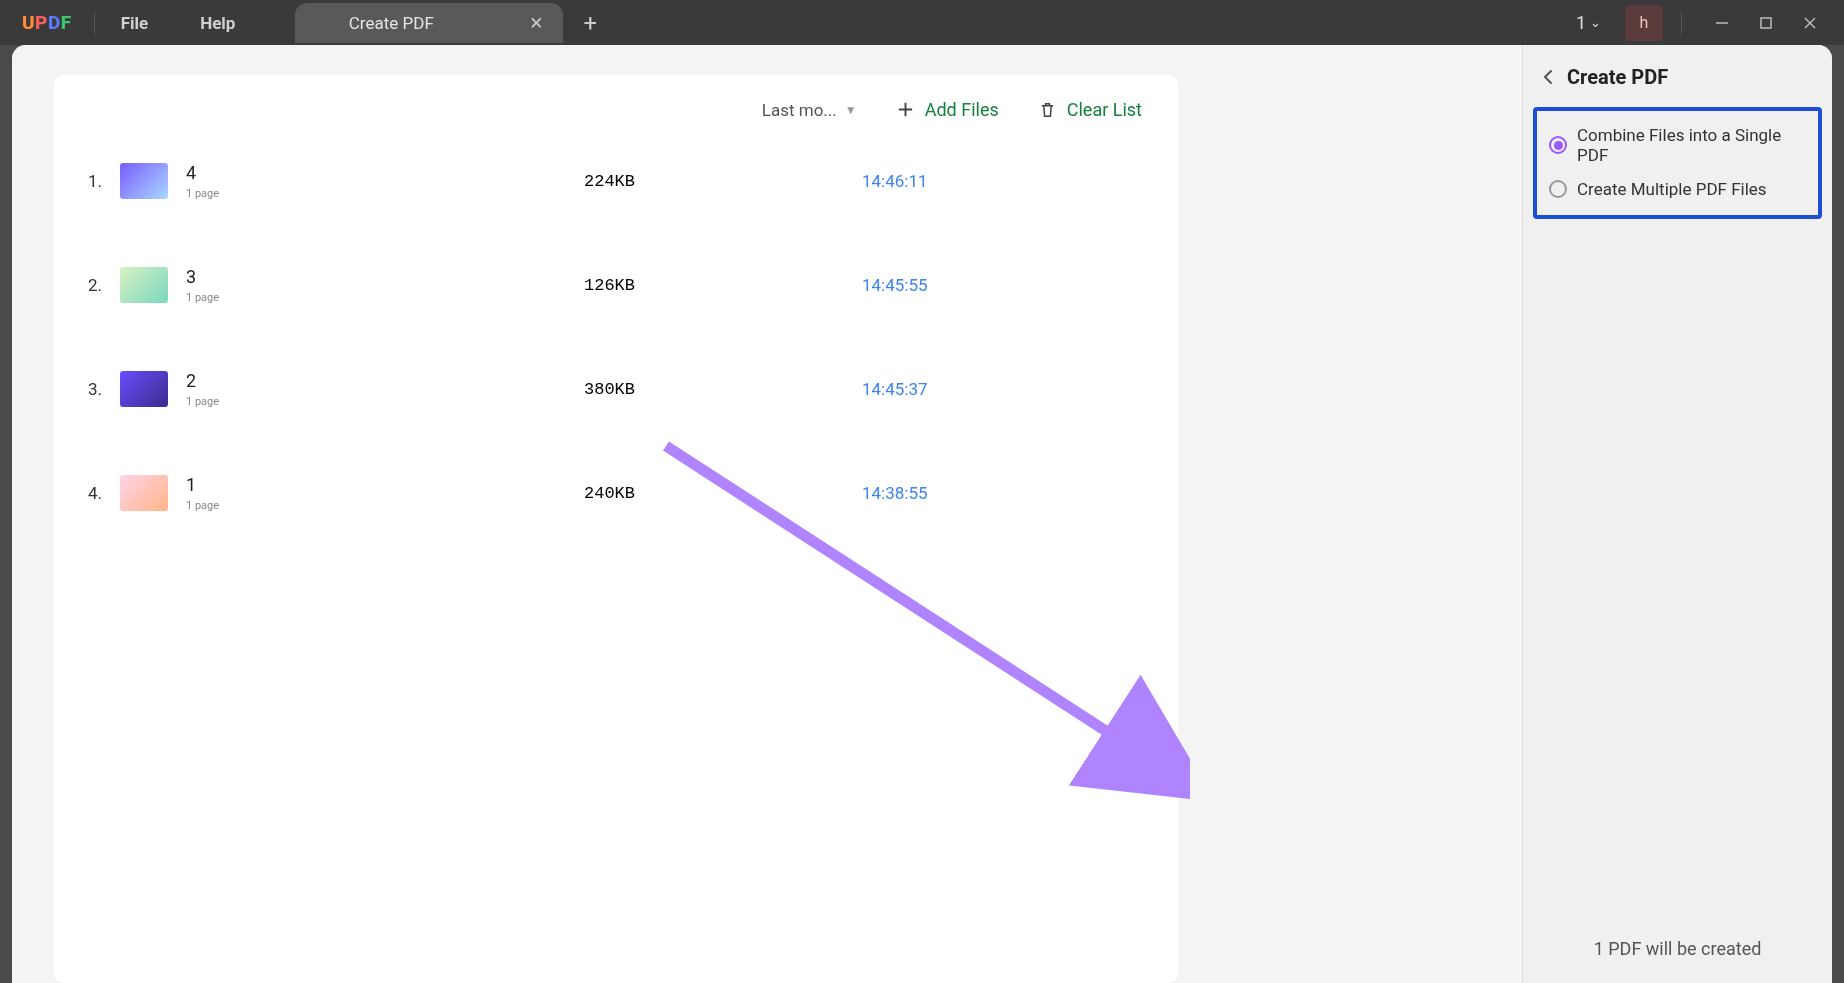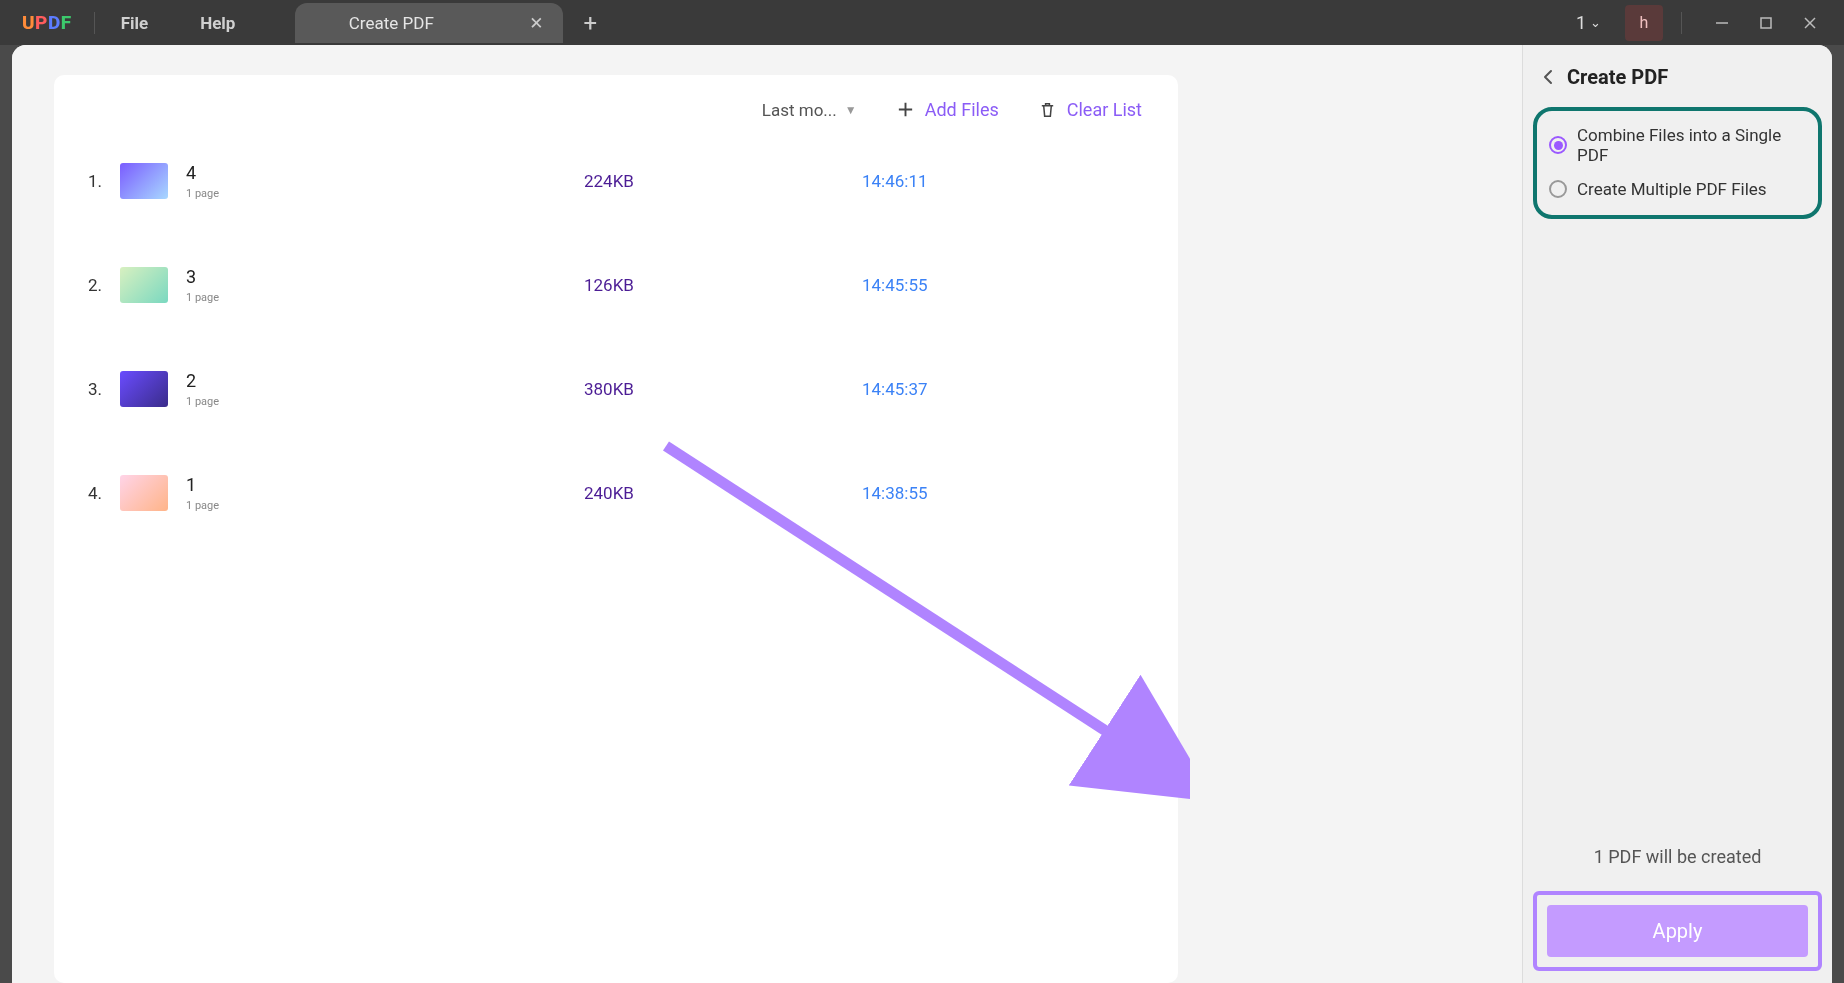--- a/index.html
+++ b/index.html
@@ -26,42 +26,42 @@
 
 .app { position:absolute; top:45px; left:12px; right:12px; bottom:0; background:#f4f4f4; border-radius: 14px 14px 0 0; overflow:hidden; }
 .content { position:absolute; top:0; left:0; bottom:0; width: 1166px; background:#f4f4f4; display:flex; flex-direction:column;}
 .panel { position:absolute; top:0; right:0; bottom:0; width: 310px; background:#f0f0f0; border-left:1px solid #dcdcdc; display:flex; flex-direction:column;}
 
 
 .card { margin: 30px 0 0 42px; flex:1; background:#fff; border-radius: 10px; padding: 24px 0 0 0; display:flex; flex-direction:column;}
 .toolbar { display:flex; align-items:center; gap: 39px; padding: 0 36px 18px 0; justify-content:flex-end; }
 .sort { display:flex; align-items:center; gap:8px; color:#555; font-size:17px; cursor:pointer;}
 .sort-drop { color:#999; font-size:12px;}
-.tbtn { display:flex; align-items:center; gap:10px; color:#8b5cf6; font-size:18px; cursor:pointer;}
+.tbtn { display:flex; align-items:center; gap:10px; color:#15803d; font-size:18px; cursor:pointer;}
 .tbtn svg { width:19px; height:19px; stroke:#444; }
 
 .filelist { padding: 10px 0 0 28px; }
 .file-row { display:flex; align-items:center; padding: 14px 0; gap: 18px;}
 .row-index { width: 20px; text-align:right; color:#333; font-size:17px;}
 .thumb { width:48px; height:36px; border-radius:3px; background:#ddd; flex-shrink:0;}
 .thumb.t1 { background: linear-gradient(135deg,#7a5cff,#a8d8ff);}
 .thumb.t2 { background: linear-gradient(135deg,#d8f0c0,#7ad8c0);}
 .thumb.t3 { background: linear-gradient(135deg,#6a4cff,#3a2c8a);}
 .thumb.t4 { background: linear-gradient(135deg,#ffd4e8,#ffb488);}
 .file-meta { width: 380px; display:flex; flex-direction:column; gap:4px;}
 .file-name { font-size:18px; color:#222;}
 .file-pages { font-size:11px; color:#888;}
-.file-size { width: 260px; color:#4c1d95; font-size:17px;}
+.file-size { width: 260px; color:#000000; font-size:17px;font-family:Liberation Mono, monospace;}
 .file-time { color:#3b82f6; font-size:17px;}
 
 
 .panel-head { display:flex; align-items:center; gap:10px; padding: 20px 18px 18px 18px;}
 .panel-head svg { width:16px; height:16px; stroke:#555; cursor:pointer;}
 .panel-title { font-size:20px; font-weight:700; color:#222;}
-.opt-box { margin: 0 10px; border: 4px solid #0f766e; border-radius: 19px; padding: 14px 12px 16px 12px; display:flex; flex-direction:column; gap:14px;}
+.opt-box { margin: 0 10px; border: 4px solid #1d4ed8; border-radius: 4px; padding: 14px 12px 16px 12px; display:flex; flex-direction:column; gap:14px;}
 .radio-row { display:flex; align-items:center; gap:10px; font-size:17px; color:#333; cursor:pointer;}
 .radio { width:18px; height:18px; border-radius:50%; border:2px solid #999; flex-shrink:0; position:relative;}
 .radio.selected { border-color:#9b59ff;}
 .radio.selected::after { content:''; position:absolute; inset:2.5px; border-radius:50%; background:#9b59ff;}
 .panel-spacer { flex:1;}
 .status { text-align:center; color:#555; font-size:18px; padding-bottom: 24px; margin-top: 28px;}
 .apply-wrap { margin: 0 10px 12px 10px; border:4px solid #b084ff; border-radius:6px; padding: 10px;}
 .apply-btn { background:#c49bff; color:#fff; font-size:20px; text-align:center; padding: 14px 0; border-radius:4px; cursor:pointer;}
 
 
@@ -196,23 +196,20 @@
         <div class="radio selected"></div>
         <span>Combine Files into a Single PDF</span>
       </div>
       <div class="radio-row">
         <div class="radio"></div>
         <span>Create Multiple PDF Files</span>
       </div>
     </div>
     <div class="panel-spacer"></div>
     <div class="status">1 PDF will be created</div>
-    <div class="apply-wrap">
-      <div class="apply-btn">Apply</div>
-    </div>
   </div>
 
   <svg class="arrow" width="530" height="360">
     <defs>
       <marker id="ah" markerWidth="12" markerHeight="12" refX="6" refY="6" orient="auto">
         <path d="M0,0 L12,6 L0,12 Z" fill="#b084ff"></path>
       </marker>
     </defs>
     <line x1="6" y1="6" x2="500" y2="326" stroke="#b084ff" stroke-width="11" marker-end="url(#ah)"></line>
   </svg>

